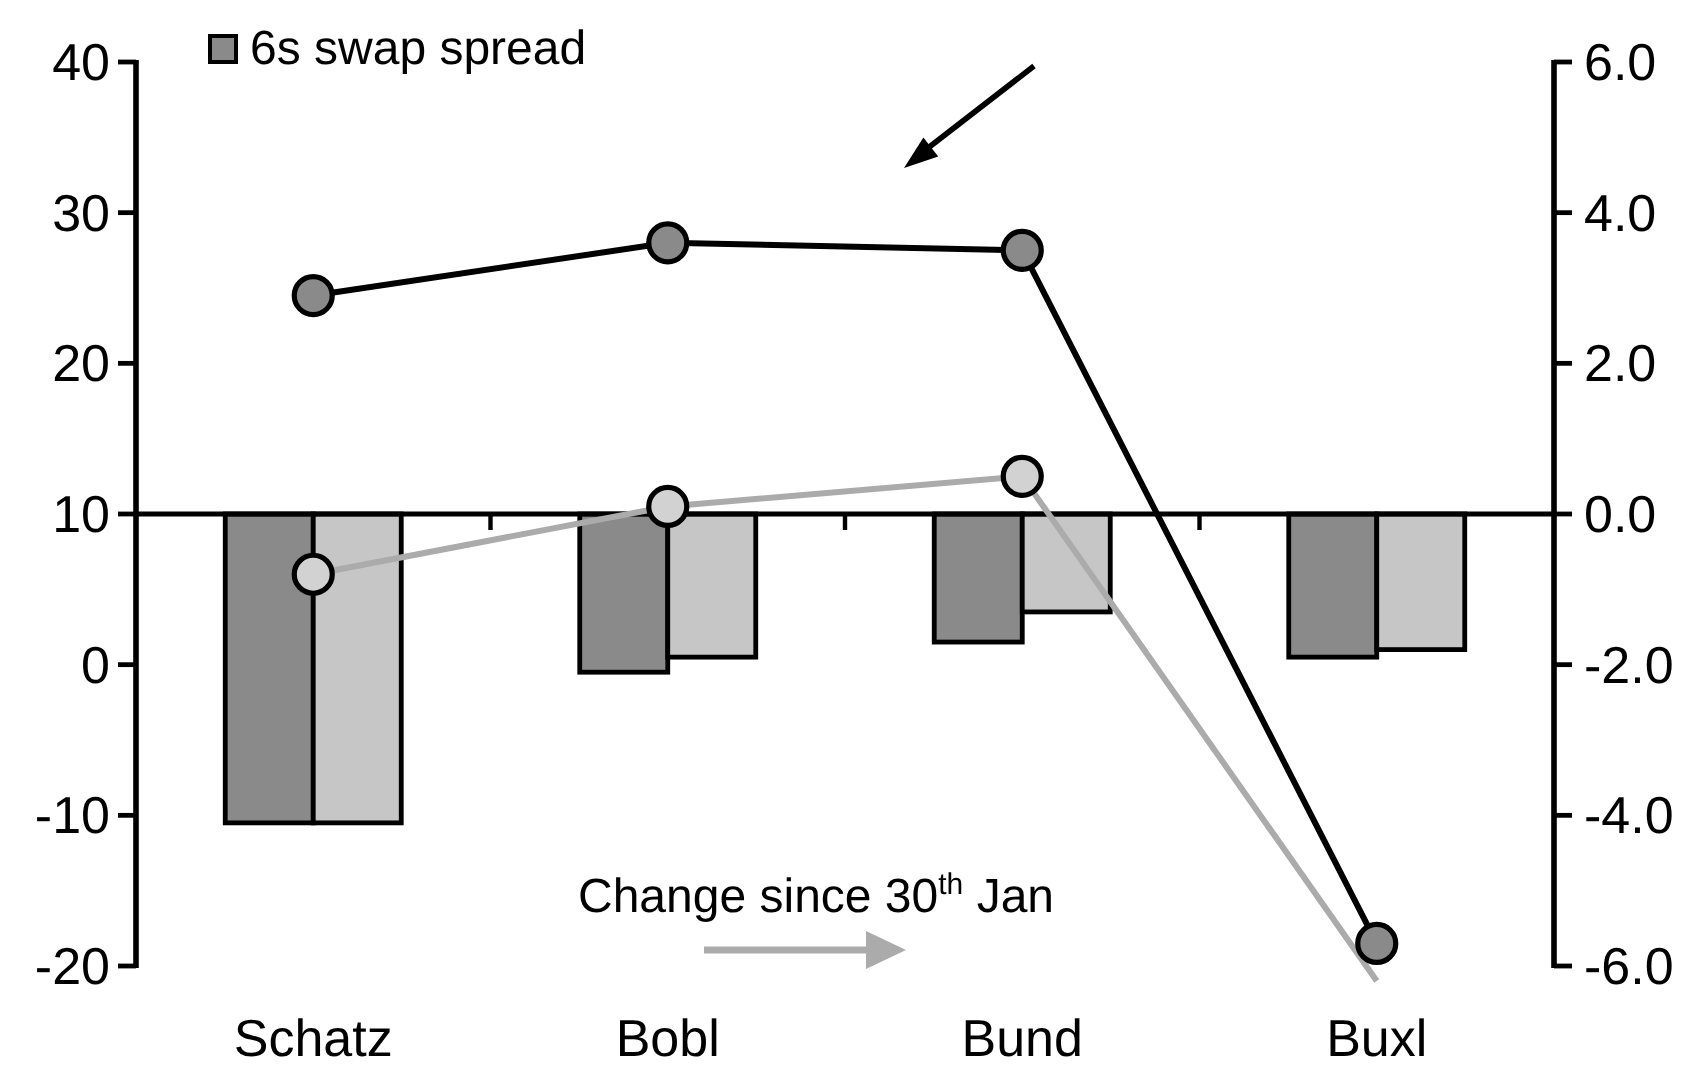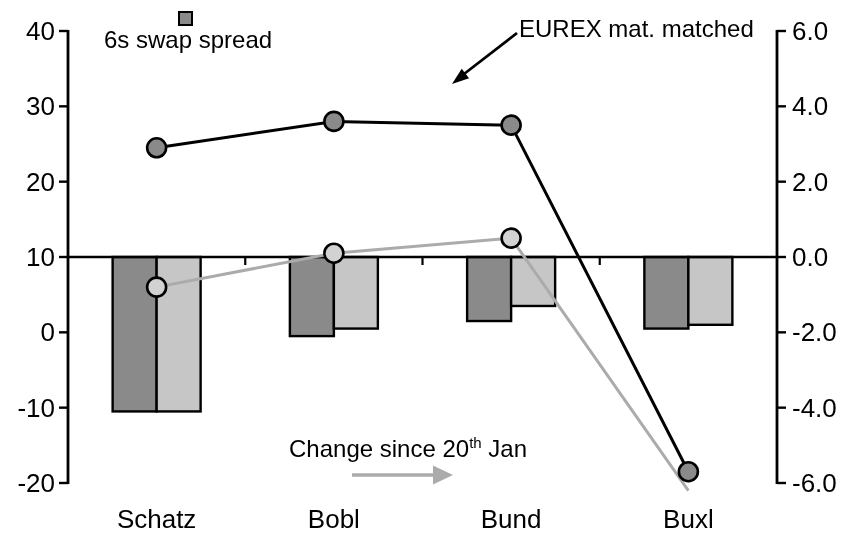--- a/index.html
+++ b/index.html
@@ -3,21 +3,21 @@
 <meta charset="utf-8">
 <style>
   html,body{margin:0;padding:0;background:#fff;}
   .stage{
     position:relative;width:852px;height:539px;background:#ffffff;
     font-family:"Liberation Sans",sans-serif;color:#000;overflow:hidden;
   }
   svg{position:absolute;left:0;top:0;}
   svg text{font-family:"Liberation Sans",sans-serif;fill:#000;}
   .legend{position:absolute;left:104px;top:11px;}
-  .legend-row{display:flex;align-items:center;height:27px;margin-bottom:9px;flex-direction:column;}
+  .legend-row{display:flex;align-items:center;height:27px;margin-bottom:9px;}
   .swatch{width:15px;height:15px;border:2px solid #000;box-sizing:border-box;margin-right:6px;flex:0 0 auto;}
   .legend-label{font-size:24px;line-height:27px;white-space:nowrap;}
   .eurex-note{position:absolute;left:519px;top:15px;font-size:24px;line-height:28px;white-space:nowrap;}
   .change-note{position:absolute;left:289px;top:434px;font-size:24px;white-space:nowrap;}
   .change-note sup{font-size:15px;}
 </style>
 </head>
 <body>
 
 <div class="stage">
@@ -85,18 +85,17 @@
     </svg>
 
   <div class="legend">
     <div class="legend-row">
       <span class="swatch" id="swatch-0" style="background: rgb(138, 138, 138);"></span>
       <span class="legend-label">6s swap spread</span>
     </div>
   </div>
 
   <div class="eurex-note">
-    <div>EUREX mat. matched</div>
   </div>
 
-  <div class="change-note"><span>Change since 20</span><sup>th</sup><span> Jan</span></div>
+  <div class="change-note"><span>Change since 30</span><sup>th</sup><span> Jan</span></div>
 
 </div>
 
 </body></html>

